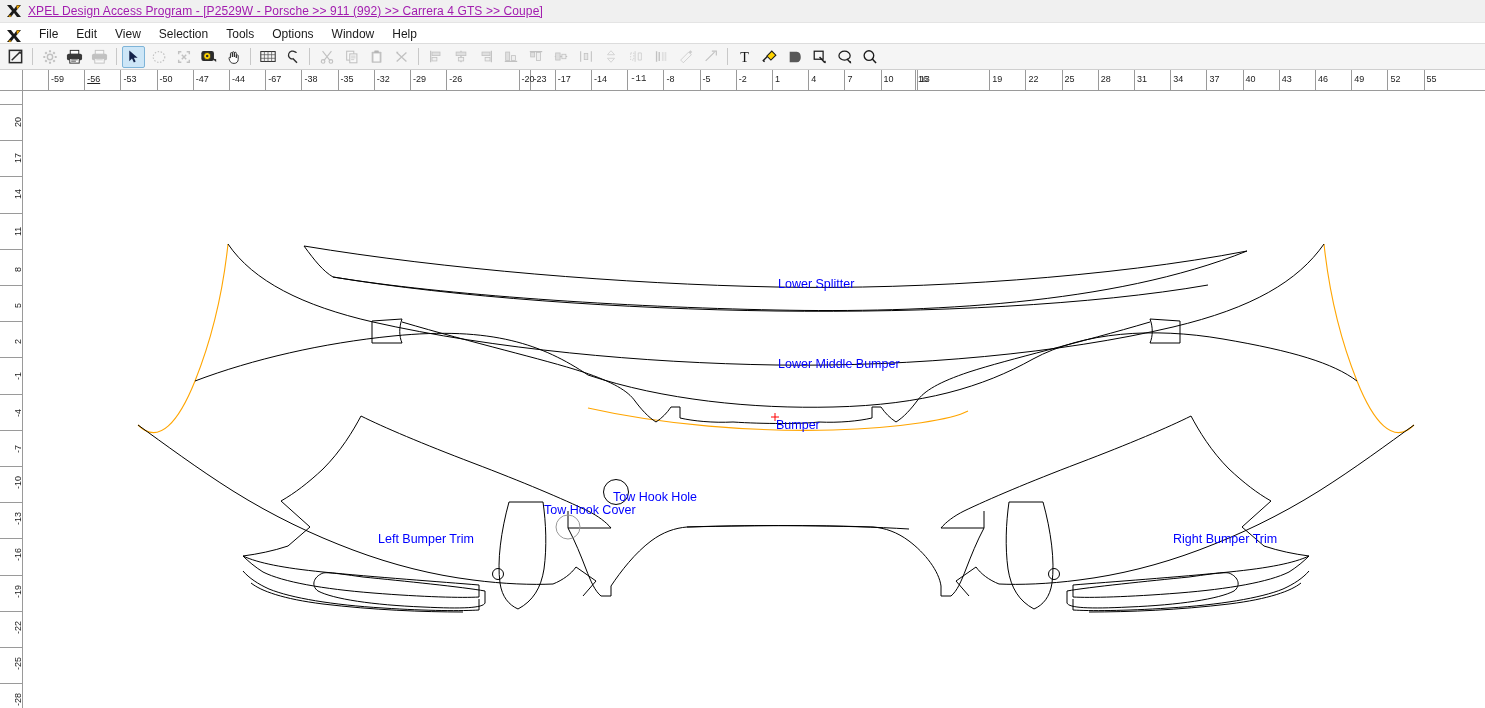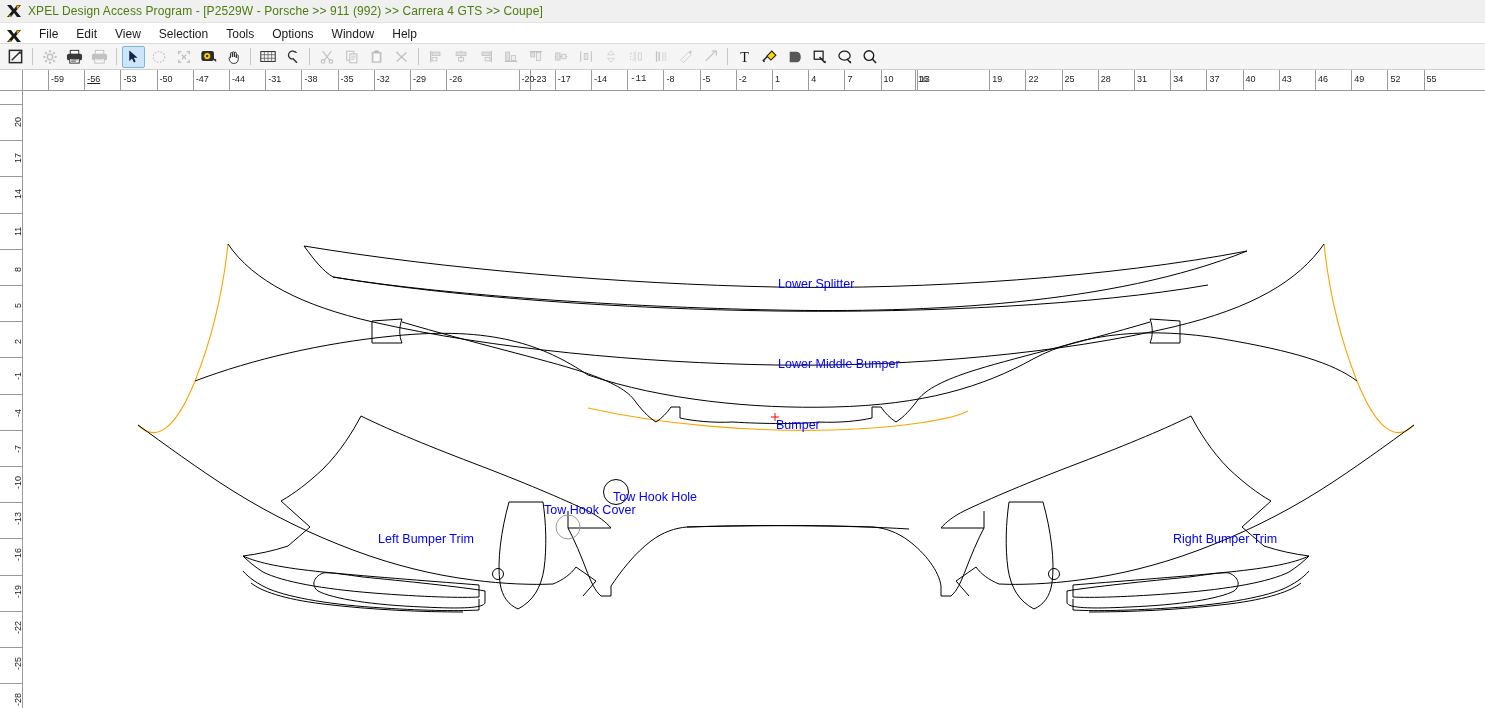--- a/index.html
+++ b/index.html
@@ -17,23 +17,24 @@
     height: 23px;
     background: #f0f0f0;
     display: flex;
     align-items: center;
     padding-left: 6px;
     border-bottom: 1px solid #e4e4e4;
   }
   #titlebar .app-icon { width: 16px; height: 14px; margin-right: 6px; flex: none; }
   #titlebar .title-text {
     font-size: 12px;
-    color: #4d7c0f;
+    color: #a21caf;
     white-space: nowrap;
     letter-spacing: 0.1px;
+    text-decoration: underline;
   }
 
   
   #menubar {
     height: 21px;
     background: #ffffff;
     display: flex;
     align-items: flex-end;
     padding-left: 6px;
     border-bottom: 1px solid #dcdcdc;
@@ -474,21 +475,21 @@
 <div id="workarea">
 
   <div id="corner-box"></div>
   <div id="hruler">
       <div class="htick" style="left: 25px;">-59</div>
       <div class="htick" style="left: 61.2px; text-decoration: underline;">-56</div>
       <div class="htick" style="left: 97.4px;">-53</div>
       <div class="htick" style="left: 133.6px;">-50</div>
       <div class="htick" style="left: 169.8px;">-47</div>
       <div class="htick" style="left: 206px;">-44</div>
-      <div class="htick" style="left: 242.2px;">-31</div>
+      <div class="htick" style="left: 242.2px;">-67</div>
       <div class="htick" style="left: 278.4px;">-38</div>
       <div class="htick" style="left: 314.6px;">-35</div>
       <div class="htick" style="left: 350.8px; text-align: right;">-32</div>
       <div class="htick" style="left: 387px;">-29</div>
       <div class="htick" style="left: 423.2px;">-26</div>
       <div class="htick" style="left: 459.4px; margin-left: 48px;">-23</div>
       <div class="htick" style="left: 495.6px;">-20</div>
       <div class="htick" style="left: 531.8px;">-17</div>
       <div class="htick" style="left: 568px;">-14</div>
       <div class="htick" style="left: 604.2px; font-family: Liberation Mono, monospace;">-11</div>

